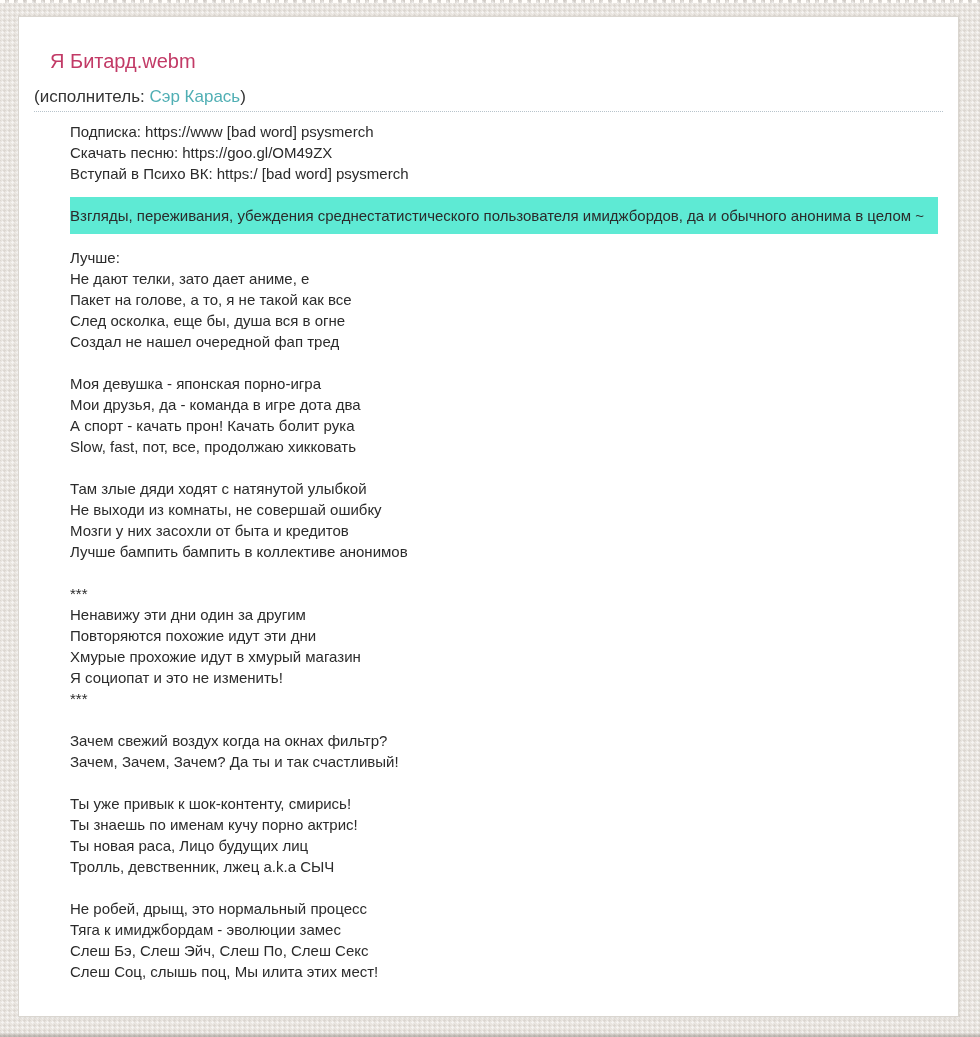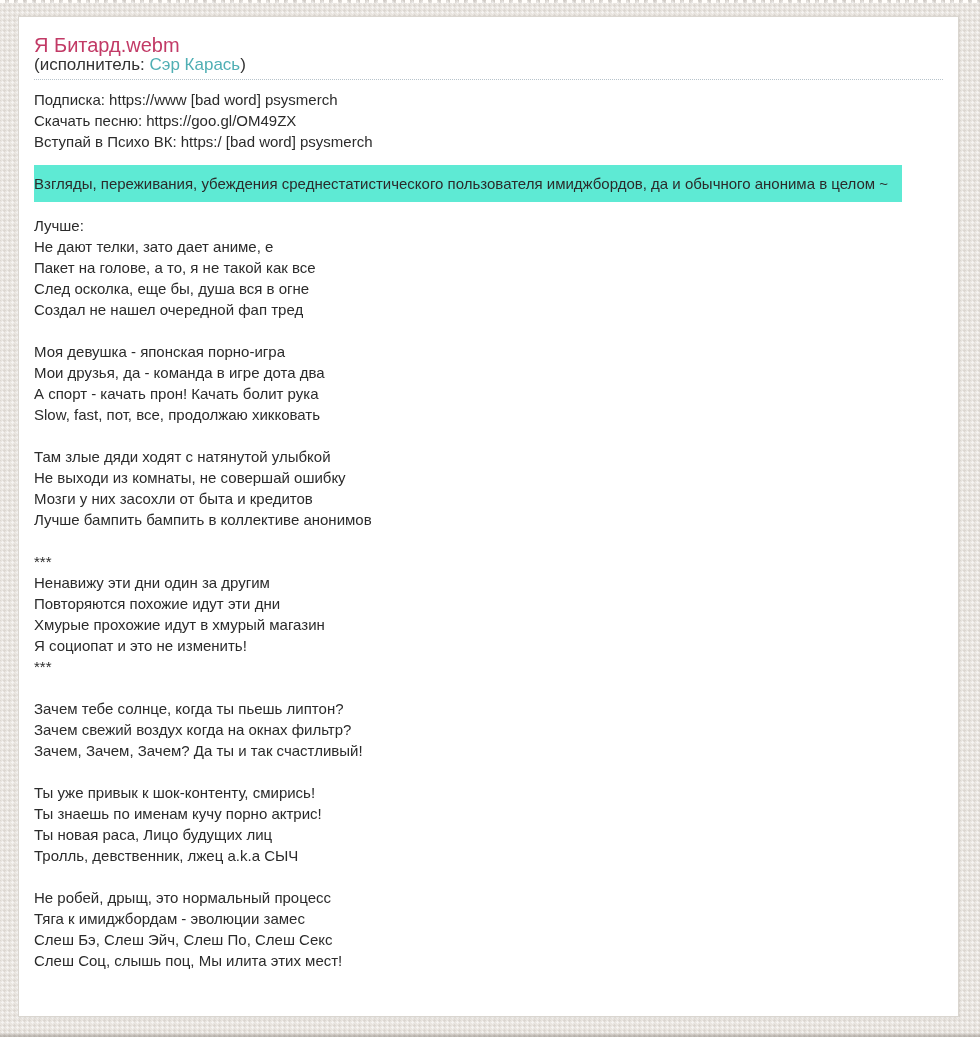--- a/index.html
+++ b/index.html
@@ -36,41 +36,42 @@
     background: #ffffff;
     border: 1px solid #dad6d0;
     box-shadow: 0 1px 2px rgba(0,0,0,.07);
     padding: 16px 15px 0 15px;
   }
   .header {
     border-bottom: 1px dotted #b7c3cb;
     padding-bottom: 6px;
   }
   .title {
-    margin: 0;
+    margin: 16px;
     font-size: 20px;
     line-height: 24px;
     font-weight: normal;
     color: #c23a66;
   }
   .subtitle {
     font-size: 17px;
     line-height: 16px;
     color: #333333;
   }
   .artist-link {
     color: #50afb4;
     text-decoration: none;
     cursor: pointer;
   }
   .lyrics {
     padding-top: 9px;
     font-size: 15px;
     line-height: 21px;
     color: #2b2b2b;
+    margin-left: 36px;
   }
   .para { margin: 0 0 21px 0; }
   .para:last-child { margin-bottom: 0; }
   .line { min-height: 21px; }
   
   .para.overflow .line { white-space: nowrap; }
   .para.overflow .line-text {
     background: #5eead4;
     padding: 10px 14px 10px 0; 
   }
@@ -117,21 +118,20 @@
         </div>
         <div class="para">
           <div class="line"><span class="line-text">***</span></div>
           <div class="line"><span class="line-text">Ненавижу эти дни один за другим</span></div>
           <div class="line"><span class="line-text">Повторяются похожие идут эти дни</span></div>
           <div class="line"><span class="line-text">Хмурые прохожие идут в хмурый магазин</span></div>
           <div class="line"><span class="line-text">Я социопат и это не изменить!</span></div>
           <div class="line"><span class="line-text">***</span></div>
         </div>
         <div class="para">
-          <div class="line"><span class="line-text">Зачем тебе солнце, когда ты пьешь липтон?</span></div>
           <div class="line"><span class="line-text">Зачем свежий воздух когда на окнах фильтр?</span></div>
           <div class="line"><span class="line-text">Зачем, Зачем, Зачем? Да ты и так счастливый!</span></div>
         </div>
         <div class="para">
           <div class="line"><span class="line-text">Ты уже привык к шок-контенту, смирись!</span></div>
           <div class="line"><span class="line-text">Ты знаешь по именам кучу порно актрис!</span></div>
           <div class="line"><span class="line-text">Ты новая раса, Лицо будущих лиц</span></div>
           <div class="line"><span class="line-text">Тролль, девственник, лжец a.k.a СЫЧ</span></div>
         </div>
         <div class="para">

